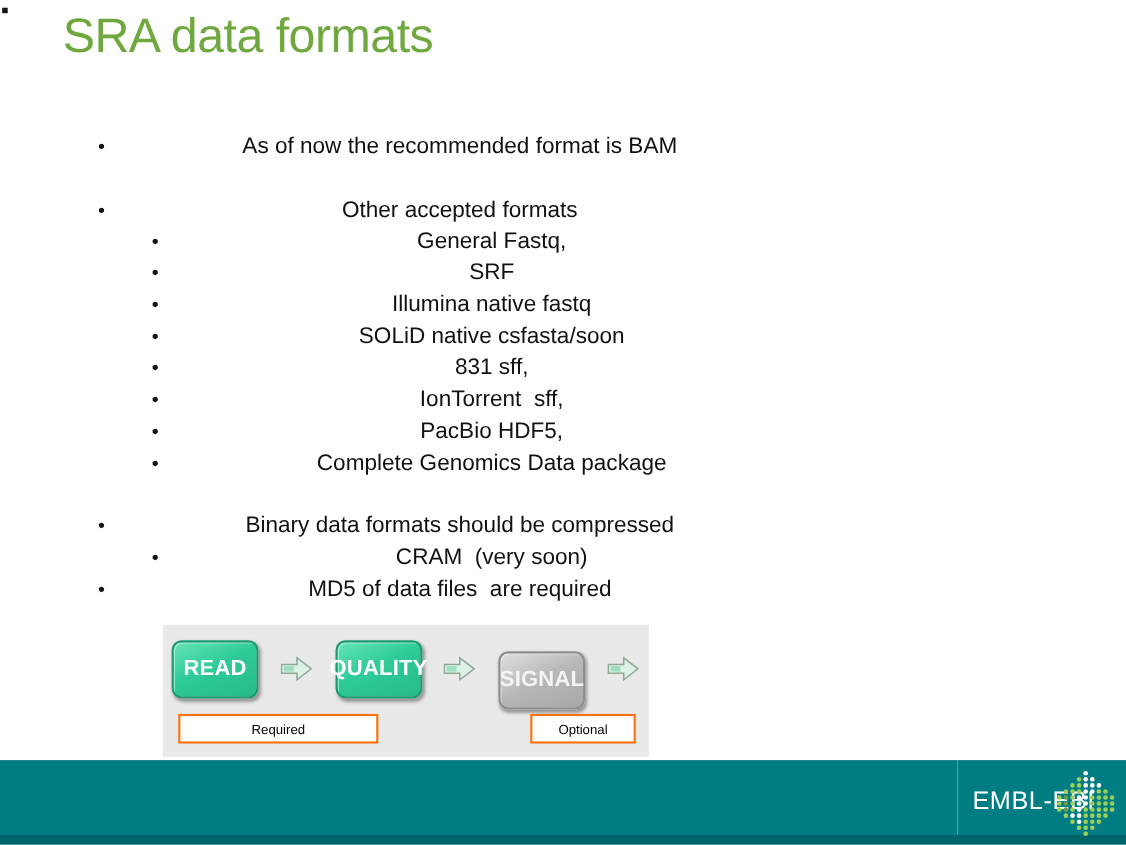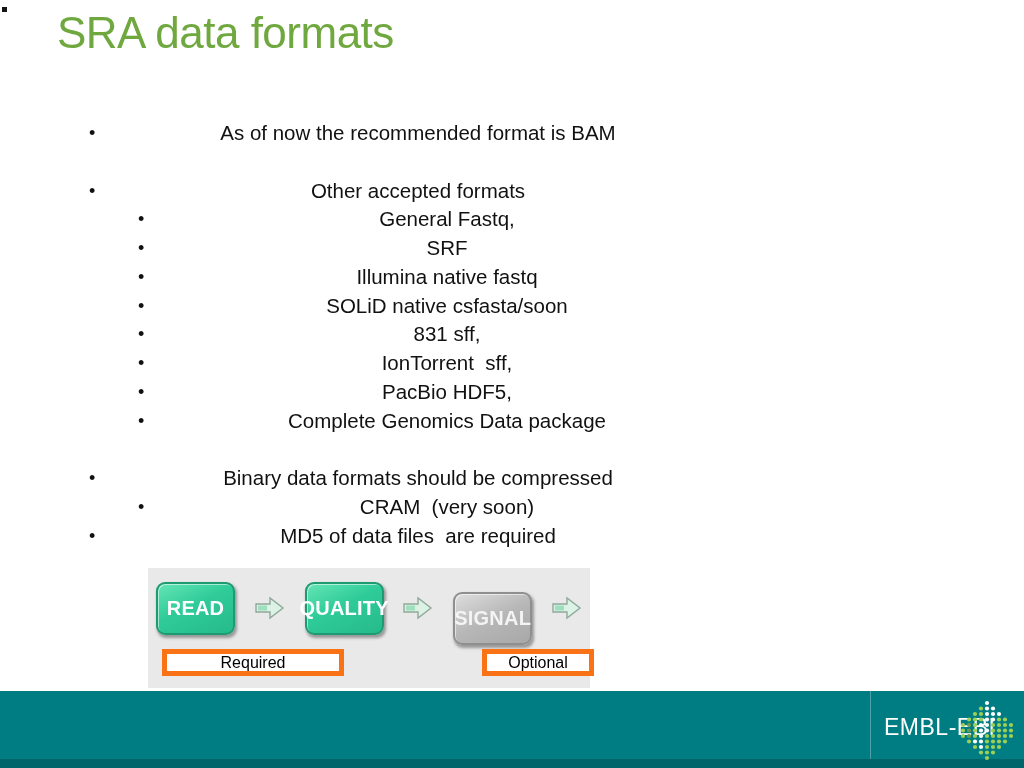--- a/index.html
+++ b/index.html
@@ -32,26 +32,26 @@
     width:79px;height:53px;border-radius:9px;box-sizing:border-box;
     display:flex;align-items:center;justify-content:center;
     color:#fff;font-weight:bold;font-size:20px;letter-spacing:.2px;
     box-shadow:inset 1px 1px 0 rgba(255,255,255,.55), 1.5px 2.5px 3px rgba(0,0,0,.35);
   }
   .stage.green{background:linear-gradient(155deg,#66e5b6 0%,#2ecb98 45%,#27ba8a 100%);border:2px solid #1d9a71;}
   .stage.gray{background:linear-gradient(155deg,#dedede 0%,#b7b7b7 50%,#a8a8a8 100%);border:2px solid #8f8f8f;color:#f4f4f4;margin-top:20px;}
   .stage.blue{background:linear-gradient(155deg,#6c6cea 0%,#3d3dca 50%,#3030ad 100%);border:2px solid #20208a;font-size:12.5px;}
   .arrow{display:block;}
   .label-box{
-    position:absolute;top:81px;height:27px;background:#ffffff;border:5px solid #f97316;
+    position:absolute;top:81px;height:27px;background:#ffffff;border:2px solid #f97316;
     box-sizing:border-box;display:flex;align-items:center;justify-content:center;
-    font-size:16px;color:#000;
+    font-size:12px;color:#000;
   }
   .label-box.required{left:14px;width:182px;}
-  .label-box.optional{left:334px;width:112px;}
+  .label-box.optional{left:334px;width:96px;}
 
   
   .footer{position:absolute;left:0;top:691px;width:1024px;height:77px;background:#007c83;}
   .footer-edge{position:absolute;left:0;bottom:0;width:100%;height:9px;background:#00646b;}
   .footer-line{position:absolute;left:870px;top:0;width:1px;height:100%;background:rgba(255,255,255,.3);}
   .brand{position:absolute;left:884px;top:714px;color:#ffffff;font-size:23px;letter-spacing:.5px;}
   .hex-logo{position:absolute;left:958px;top:699px;}
 </style>
 </head>
 <body>

